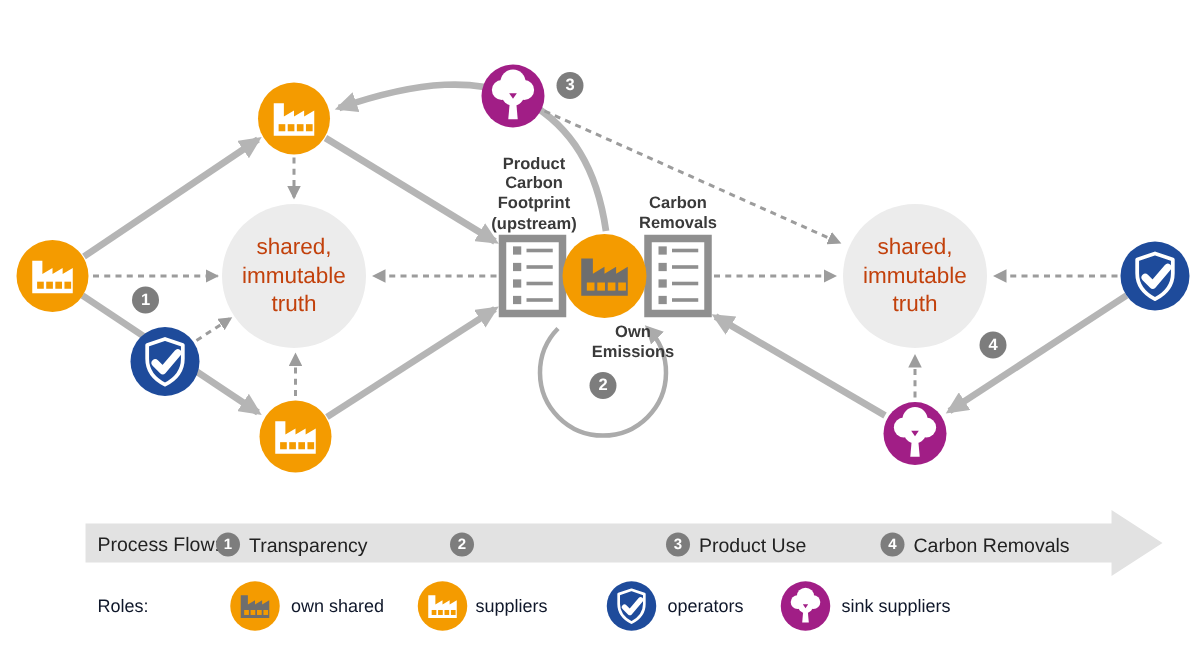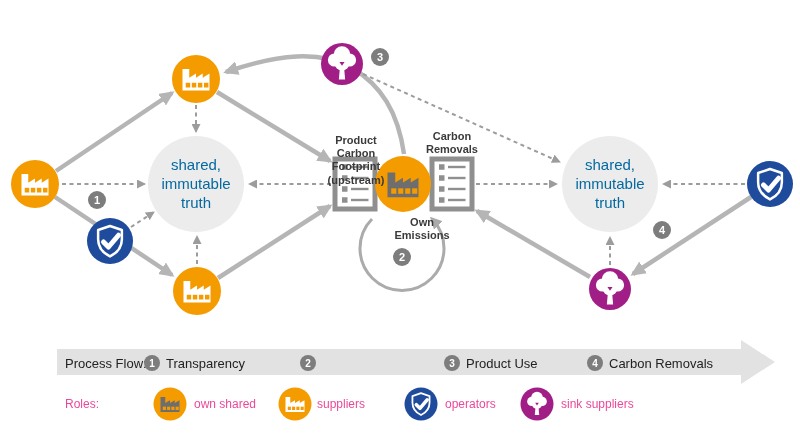--- a/index.html
+++ b/index.html
@@ -18,32 +18,32 @@
   .mkS{fill:var(--arrow_gray);} .mkD{fill:var(--dash_gray);} .mkL{fill:#ABABAB;}
   .doc-frame{fill:#fff;stroke:#8F8F8F;stroke-width:5;}
   .doc-ink{fill:#8F8F8F;}
   .doc-line{stroke:#8F8F8F;stroke-width:2.4;}
   .shield-line{stroke:#fff;fill:none;stroke-linejoin:round;}
   .tree-white{fill:#fff;}
   .fac-win{fill:var(--orange);}
   
   .lbl{position:absolute;transform:translate(-50%,-50%);text-align:center;
        white-space:pre-line;color:#3a3a3a;}
-  .truth-lbl{font-size:15px;line-height:1.27;color:#0369a1;}
+  .truth-lbl{font-size:15px;line-height:1.27;color:#c2410c;}
   .node-lbl{font-size:11px;line-height:1.2;font-weight:600;color:#3a3a3a;}
   .badge{position:absolute;transform:translate(-50%,-50%);width:18px;height:18px;
          border-radius:50%;background:var(--badge_gray);color:#fff;font-weight:bold;
          font-size:11px;display:flex;align-items:center;justify-content:center;}
   .pf-item{position:absolute;top:363px;transform:translateY(-50%);display:flex;
            align-items:center;gap:6px;font-size:13px;color:#222;}
   .pf-badge{width:16px;height:16px;border-radius:50%;background:var(--badge_gray);
             color:#fff;font-weight:bold;font-size:10px;display:flex;align-items:center;
             justify-content:center;flex:0 0 auto;}
   .role-item{position:absolute;top:404px;transform:translateY(-50%);
-             font-size:12px;color:#ec4899;}
+             font-size:12px;color:#0f172a;}
 </style>
 </head>
 <body>
 
 <div id="stage">
 
 <svg id="diagram-svg" width="800" height="437" viewBox="0 0 800 437">
   <defs>
     <marker id="mS" markerUnits="userSpaceOnUse" markerWidth="16" markerHeight="14" refX="12" refY="7" orient="auto">
           <path class="mkS" d="M0,0 L15,7 L0,14 Z"></path>
@@ -184,21 +184,21 @@
   </g>
 </svg>
 
 <div class="lbl truth-lbl" style="left:196px;top:184px;">shared,
 immutable
 truth</div>
 <div class="lbl truth-lbl" style="left:610px;top:184px;">shared,
 immutable
 truth</div>
 
-<div class="lbl node-lbl" style="left:356px;top:130px;margin-top:30px;">Product
+<div class="lbl node-lbl" style="left:356px;top:130px;">Product
 Carbon
 Footprint
 (upstream)</div>
 <div class="lbl node-lbl" style="left:452px;top:143px;">Carbon
 Removals</div>
 <div class="lbl node-lbl" style="left:402px;top:229px;margin-left:20px;">Own
 Emissions</div>
 
 <div class="badge" style="left:97px;top:200px;">1</div>
 <div class="badge" style="left:402px;top:257px;">2</div>

